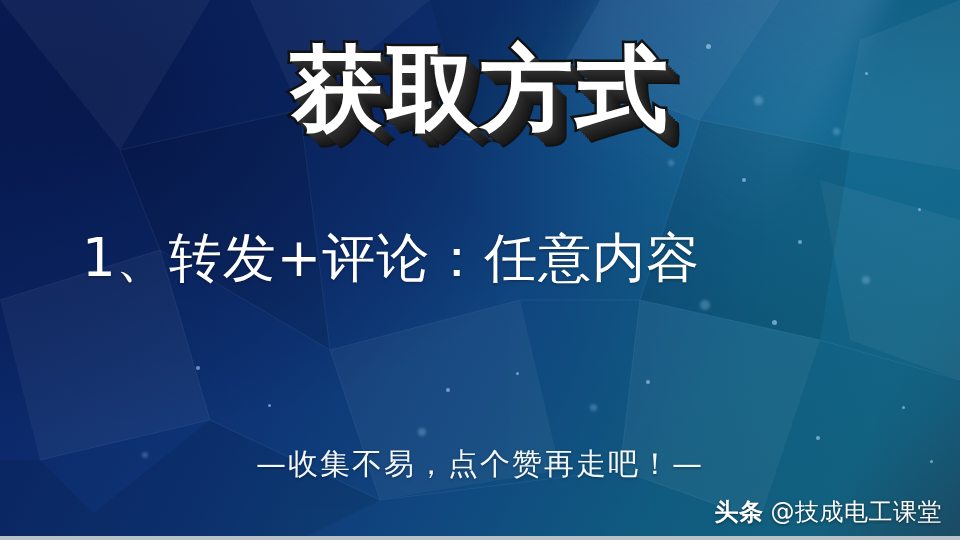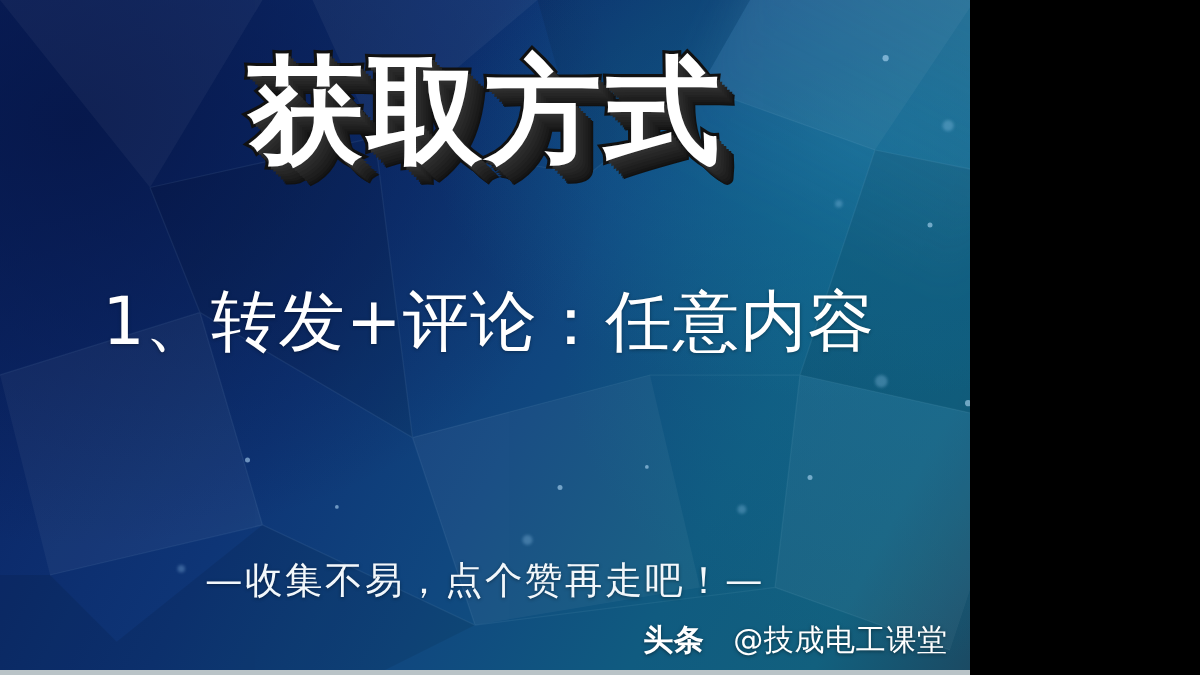--- a/index.html
+++ b/index.html
@@ -3,21 +3,21 @@
 <meta charset="utf-8">
 <title>获取方式</title>
 <style>
   html, body {
     margin: 0;
     padding: 0;
     background: #000;
   }
   #slide {
     position: relative;
-    width: 776px;
+    width: 960px;
     height: 540px;
     overflow: hidden;
     font-family: "DejaVu Sans", "Liberation Sans", sans-serif;
     background:
       radial-gradient(ellipse 70% 60% at 88% 22%, rgba(22,118,160,0.55) 0%, rgba(22,118,160,0.0) 62%),
       radial-gradient(ellipse 60% 70% at 97% 52%, rgba(18,104,142,0.60) 0%, rgba(18,104,142,0.0) 65%),
       radial-gradient(ellipse 80% 90% at 8% 18%, rgba(6,22,72,0.85) 0%, rgba(6,22,72,0.0) 70%),
       linear-gradient(118deg, #09205e 0%, #0c2a6b 20%, #0e3576 38%, #10477f 56%, #105b80 74%, #12607e 88%, #1b4a63 100%);
   }
 
@@ -109,21 +109,21 @@
     text-shadow: 0 1px 3px rgba(0,0,0,0.40);
   }
 
   
   .watermark {
     position: absolute;
     right: 18px;
     bottom: 12px;
     display: flex;
     align-items: flex-end;
-    gap: 23px;
+    gap: 7px;
     color: #ffffff;
     font-size: 24px;
     text-shadow: 0 1px 3px rgba(0,0,0,0.5);
     margin-top: 44px;
   }
   .watermark .brand { font-weight: 700; letter-spacing: 0.5px; }
   .watermark .handle { font-weight: 500; letter-spacing: 0.5px; }
 
   
   .bottom-strip {

